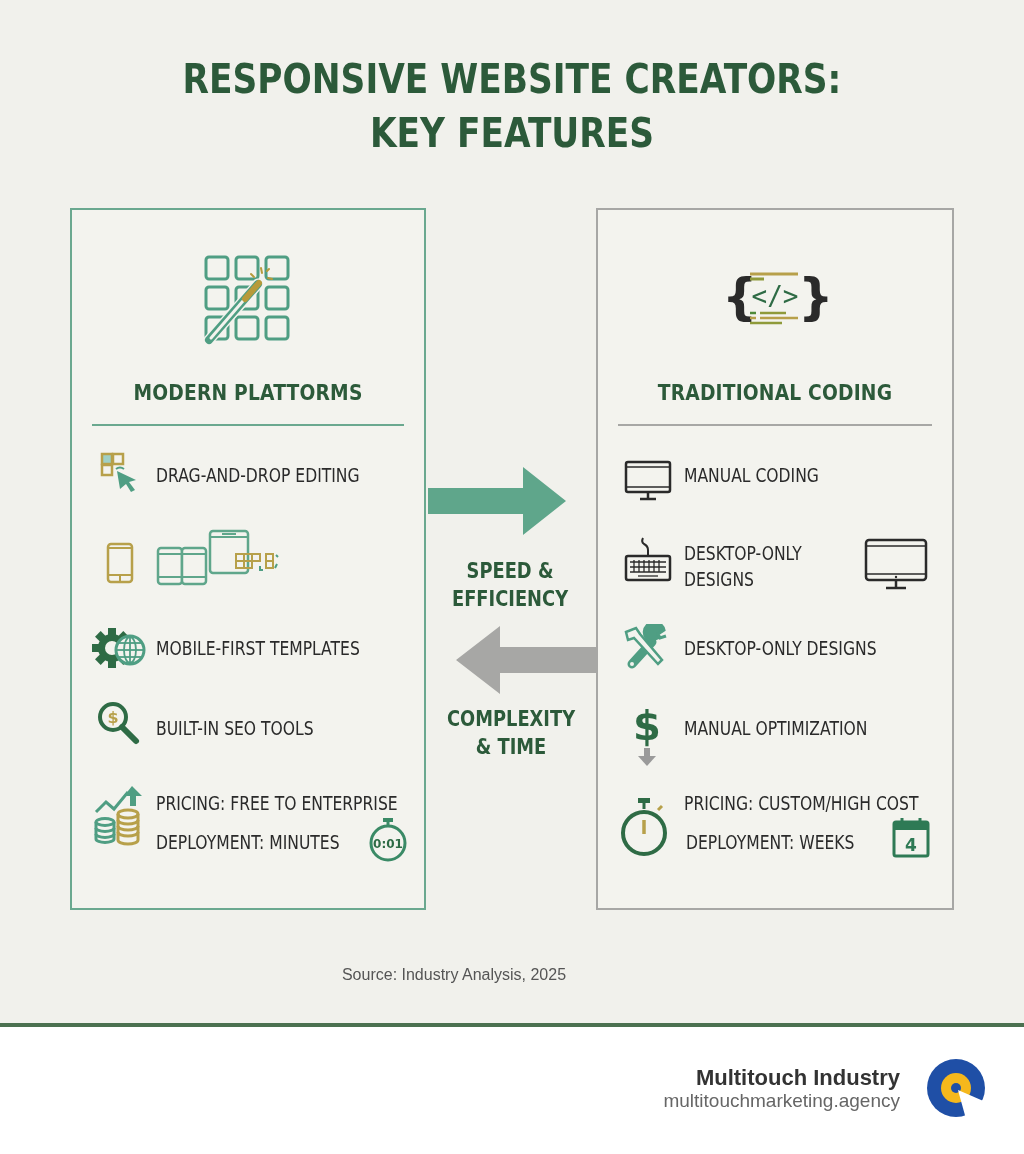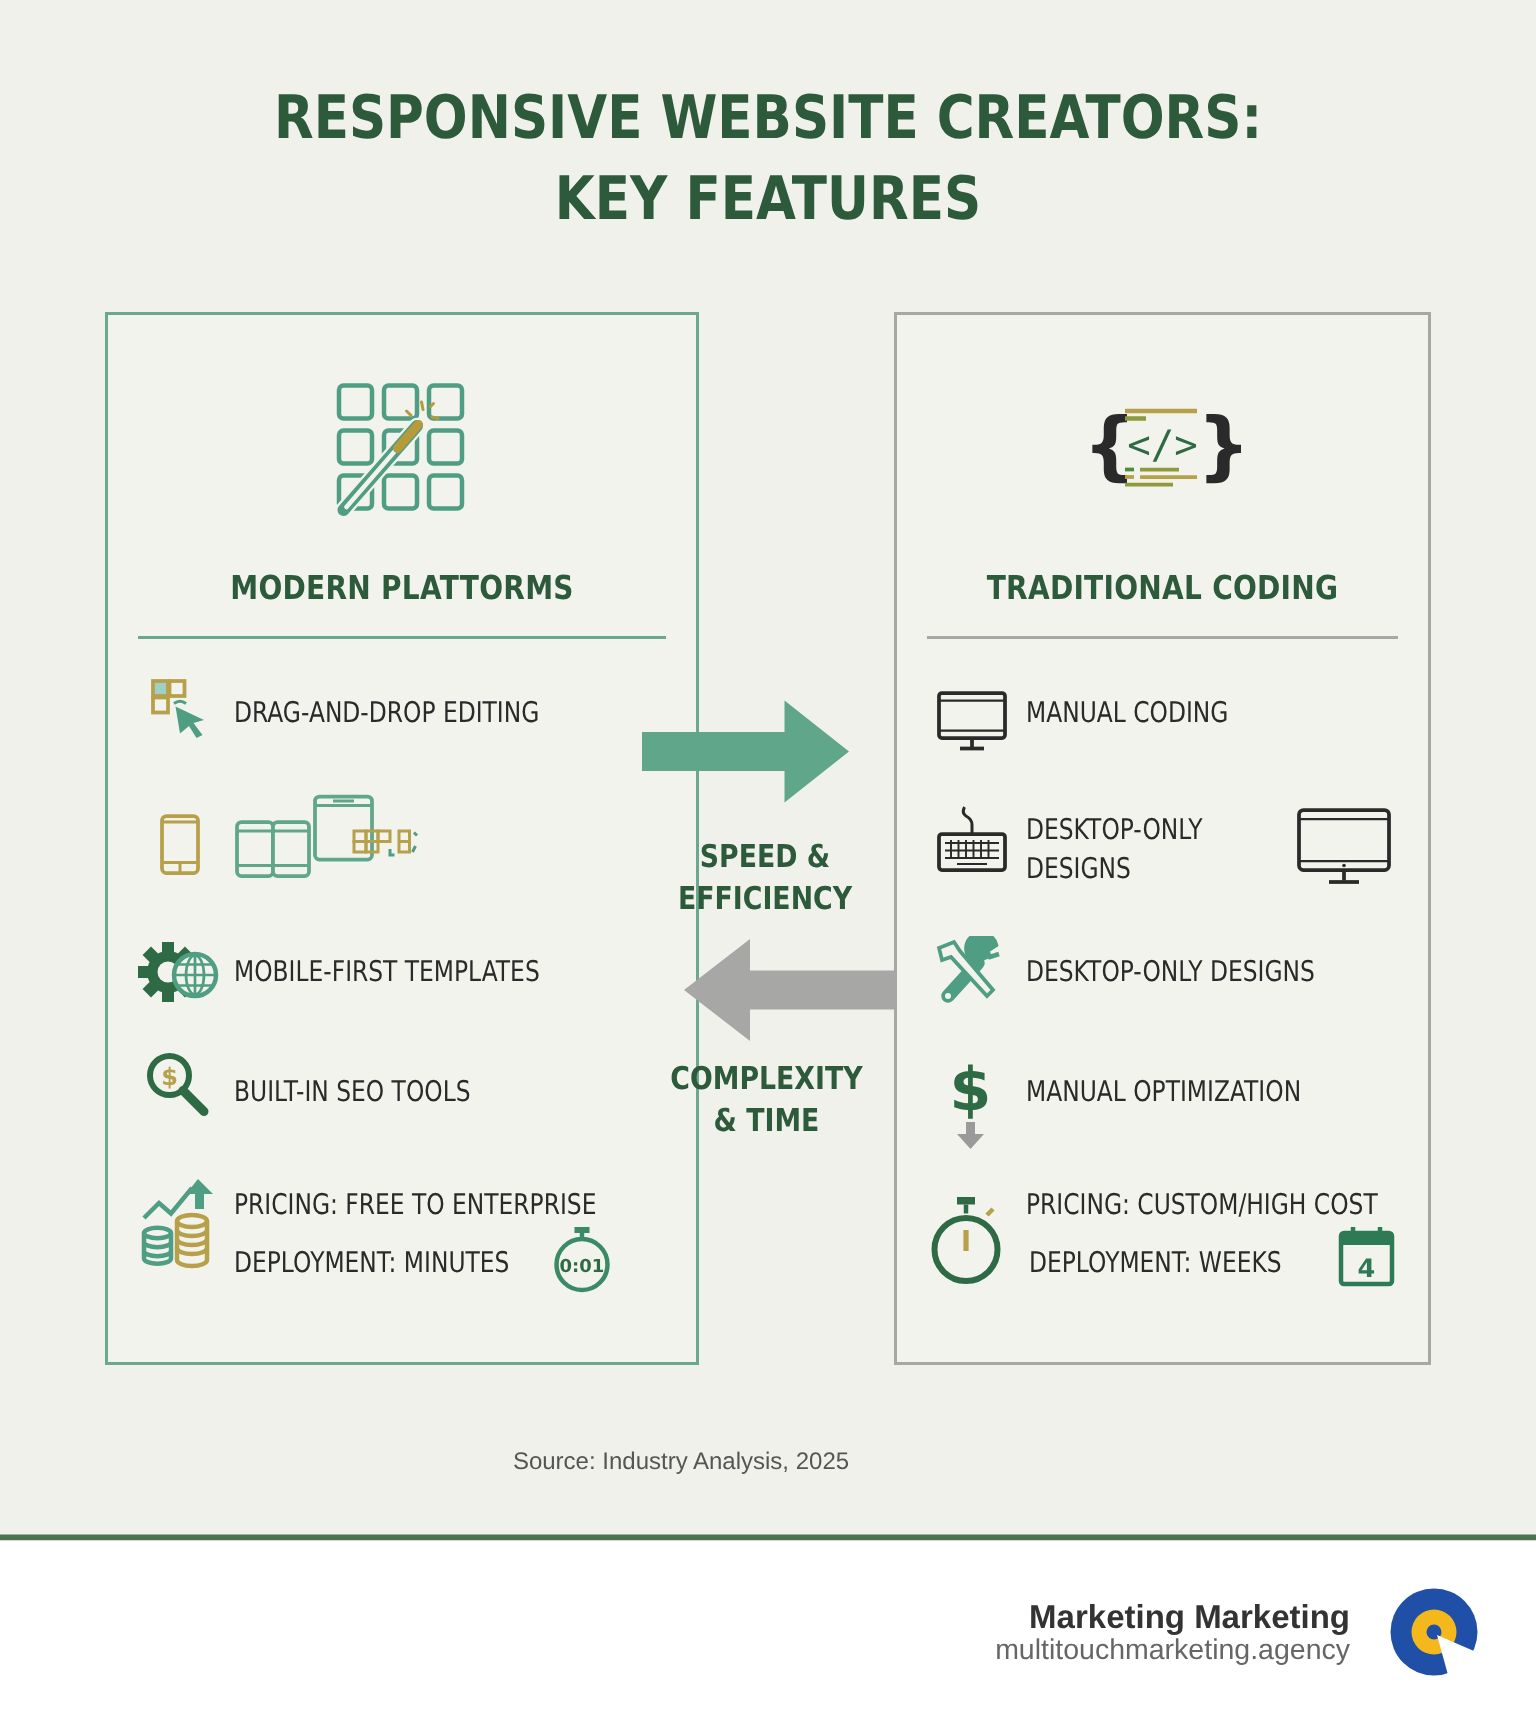--- a/index.html
+++ b/index.html
@@ -16,21 +16,21 @@
       font-family: "DejaVu Sans", sans-serif;
       font-weight: bold; font-size: 40px; line-height: 54px;
       letter-spacing: 0px;
       transform: scaleX(0.86);
       transform-origin: center top;
     }
     .panel {
       position: absolute; top: 208px; height: 702px;
       background: #f3f3ee;
     }
-    .panel-left { left: 70px; width: 396px; border: 2px solid #6aa88f; }
+    .panel-left { left: 70px; width: 356px; border: 2px solid #6aa88f; }
     .panel-right { left: 596px; width: 358px; border: 2px solid #a7a7a5; }
 
     .panel-icon-top { position: absolute; left: 50%; top: 44px; transform: translateX(-50%); }
     .panel-heading {
       position: absolute; left: 0; width: 100%; top: 170px;
       text-align: center; color: #2c5a3a; font-weight: bold;
       font-size: 22px; font-family: "DejaVu Sans", sans-serif;
       transform: scaleX(0.85); transform-origin: center;
       letter-spacing: 0.2px;
     }
@@ -337,21 +337,21 @@
 </div>
 <div class="mid-label" style="left:411px; top:705px;">
   <div>COMPLEXITY</div>
   <div>&amp; TIME</div>
 </div>
 
 <div class="source">Source: Industry Analysis, 2025</div>
 
 <div class="footer-rule"></div>
 <div class="footer"></div>
-<div class="brand-name">Marketing Marketing</div>
+<div class="brand-name">Multitouch Industry</div>
 <div class="brand-url">multitouchmarketing.agency</div>
 <div class="brand-logo">
   <svg width="62" height="62" viewBox="0 0 62 62">
     <circle cx="30" cy="31" r="29" fill="#1f4fa6"></circle>
     <circle cx="30" cy="31" r="15" fill="#f5b81c"></circle>
     <circle cx="30" cy="31" r="5" fill="#1f4fa6"></circle>
     <polygon points="32,33 62,46 62,62 40,62" fill="#ffffff"></polygon>
   </svg>
 </div>
 

